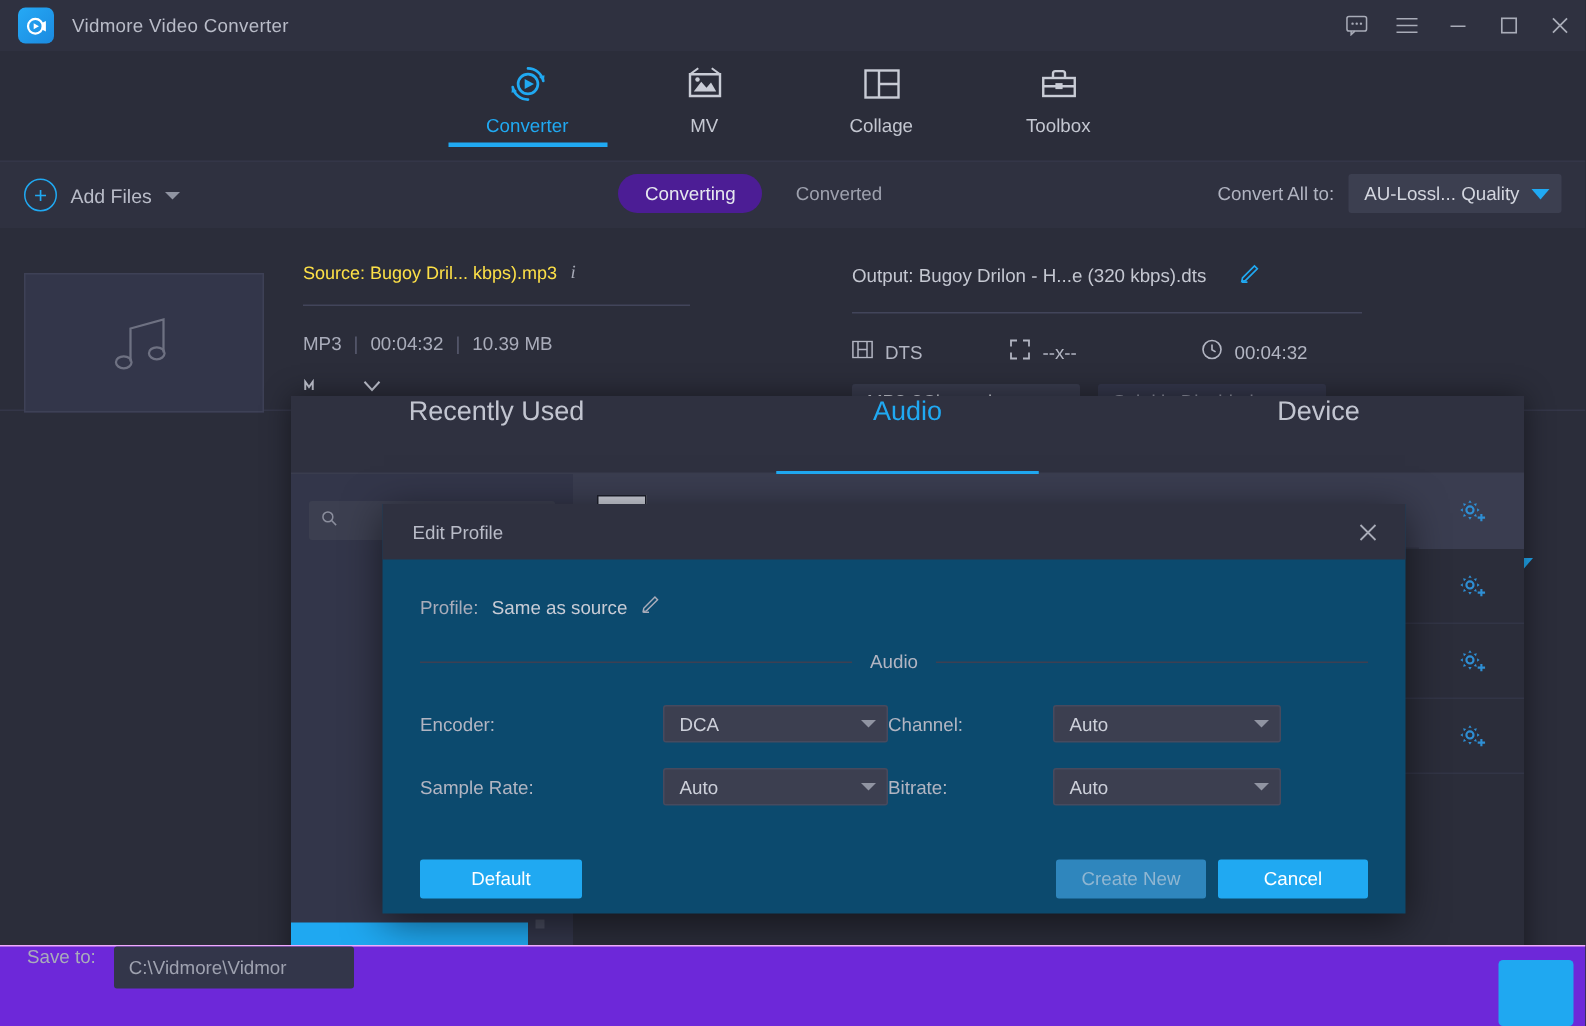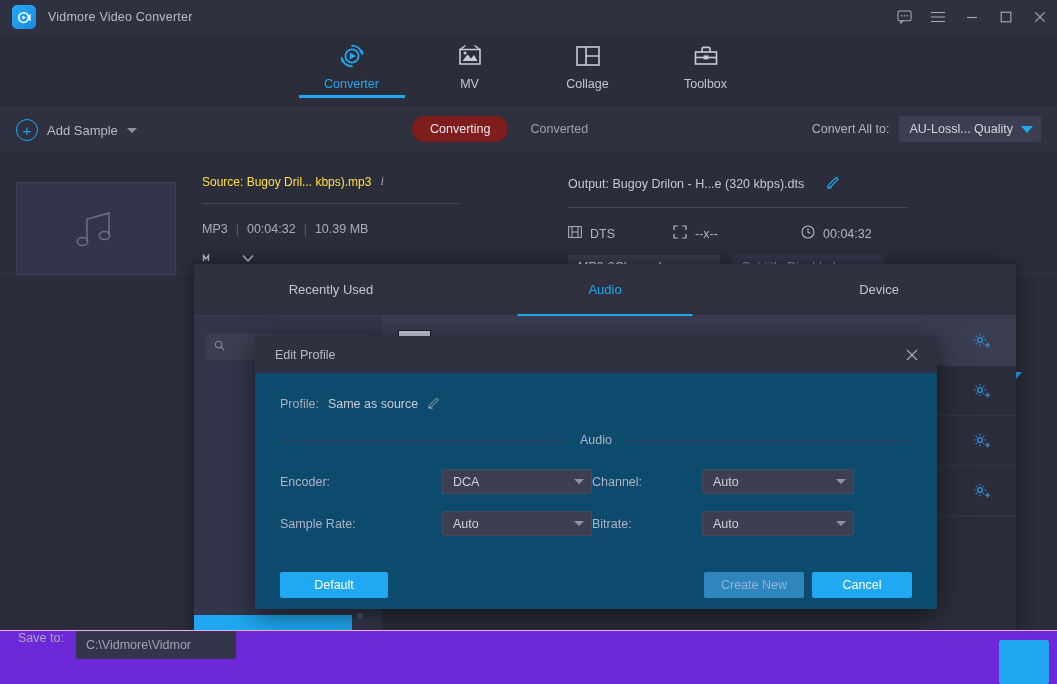--- a/index.html
+++ b/index.html
@@ -71,21 +71,21 @@
     font-size: 15px; line-height: 1;
   }
   .addfiles-label { font-size: 13px; color: #b9bcc8; }
   .caret-down { width:0;height:0;border-left:5px solid transparent;border-right:5px solid transparent;border-top:5px solid #9094a2; }
 
   .seg-group { position:absolute; left: 412px; top: 116px; display: flex; align-items: center; gap: 4px; }
   .seg {
     height: 26px; padding: 0 18px; border-radius: 13px;
     display: flex; align-items: center; font-size: 12.5px; color: #9ea1ae; cursor: default;
   }
-  .seg.active { background: #7f1d1d; color: #e6e8ef; }
+  .seg.active { background: #4c1d95; color: #e6e8ef; }
 
   .convert-all { position:absolute; right: 16px; top: 116px; display:flex; align-items:center; gap:10px; }
   .convert-all-label { font-size: 12.5px; color: #b0b3c0; }
   .quality-select {
     height: 26px; min-width: 127px; background: #3c3f50; border-radius: 2px;
     display: flex; align-items: center; padding: 0 8px 0 10px; gap: 8px; cursor: default;
   }
   .quality-text { font-size: 12.5px; color: #d3d6df; white-space: nowrap; }
   .caret-blue { width:0;height:0;border-left:6px solid transparent;border-right:6px solid transparent;border-top:7px solid #20a9f2; margin-left:auto;}
 
@@ -140,22 +140,22 @@
 
   
   .profile-panel {
     position: absolute; left: 194px; top: 264px; width: 822px; height: 420px;
     background: #2f3140; box-shadow: 0 0 18px rgba(0,0,0,.45);
   }
   .profile-tabs {
     height: 52px; display:flex; align-items:center; border-bottom:1px solid #3a3d4e;
   }
   .ptab {
-    flex: 1; height: 52px; display:flex; align-items:center; justify-content:center;
-    font-size:13px; color:#c2c5d0; position:relative; cursor:default;
+    flex: 1; height: 52px; display:flex; justify-content:center;
+    font-size:18px; color:#c2c5d0; position:relative; cursor:default;
   }
   .ptab.active { color:#20a9f2; }
   .ptab .ul { position:absolute; bottom:0; left:50%; transform:translateX(-50%); width: 175px; height:2px; background:#20a9f2; }
   .profile-body { position:relative; height: 368px; background:#2b2d3a; display:flex; }
   .profile-side { width: 188px; background:#33364a; padding-top: 10px; }
   .search-box {
     margin: 8px 12px 0 12px; height: 26px; background:#3c3f50; border-radius:2px;
     display:flex; align-items:center; padding: 0 8px; gap:6px; font-size:12px; color:#8b8e9d;
   }
   .profile-main { flex:1; position:relative; }
@@ -322,21 +322,21 @@
           <rect x="10.6" y="11.4" width="4.8" height="4" fill="currentColor"></rect>
         </svg>
       </div>
       <div class="nav-label">Toolbox</div>
     </div>
   </div>
 
   <div class="toolbar">
     <div class="addfiles">
       <div class="plus-circle">+</div>
-      <div class="addfiles-label">Add Sample</div>
+      <div class="addfiles-label">Add Files</div>
       <div class="caret-down"></div>
     </div>
   </div>
 
   <div class="seg-group">
     <div class="seg active">Converting</div>
     <div class="seg">Converted</div>
   </div>
 
   <div class="convert-all">

